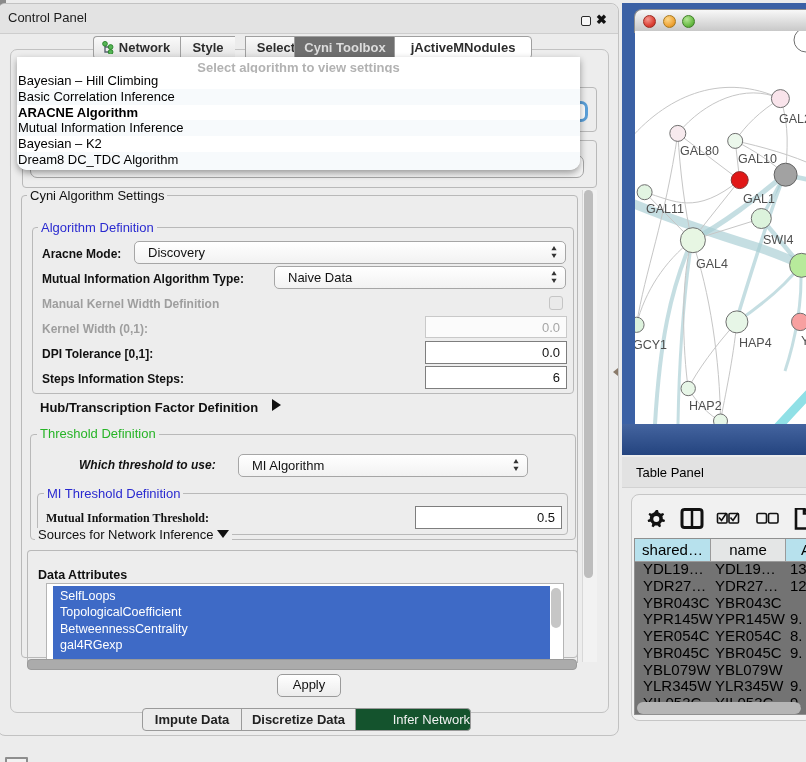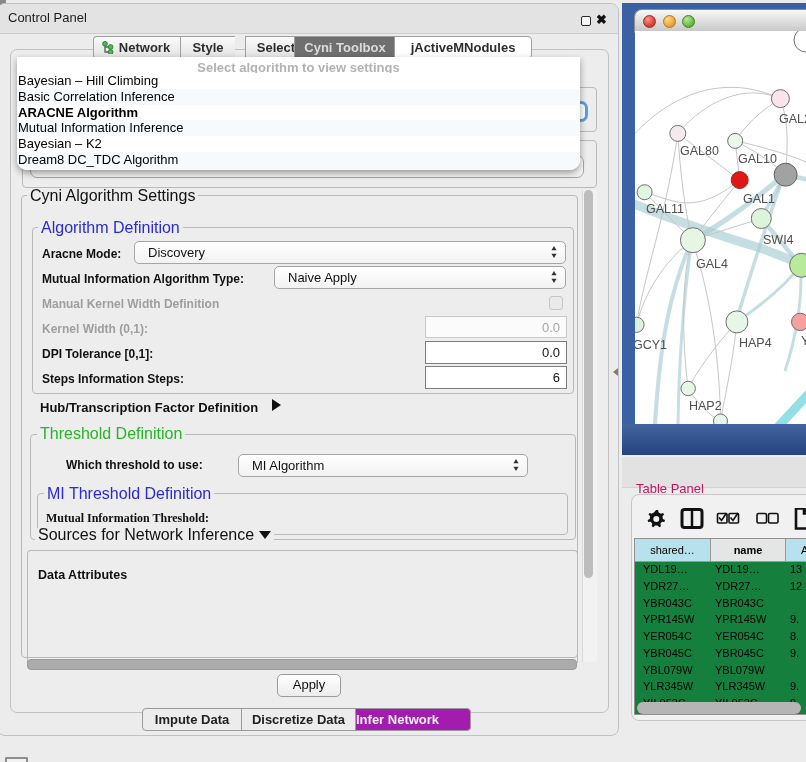--- a/index.html
+++ b/index.html
@@ -12,21 +12,21 @@
 #ltitle .txt{position:absolute;left:10px;top:6px;font-size:13px;color:#1c1c1c;}
 #minbox{left:583px;top:12px;width:8px;height:8px;border:1.5px solid #2a2a2a;border-radius:2px;background:#f7f7f7;}
 #closex{left:598px;top:8px;font-size:13px;font-weight:bold;color:#111;}
 
 .tab{top:32px;height:21px;line-height:21px;font-size:13px;font-weight:bold;color:#2c2c2c;text-align:center;background:linear-gradient(#fafafa,#e3e3e3);border-top:1px solid #9f9f9f;border-bottom:1px solid #9f9f9f;}
 .tabsep{border-left:1px solid #9f9f9f;}
 
 #panel{left:12px;top:45px;width:597px;height:662px;border:1px solid #c2c2c2;border-radius:7px;background:#ededed;}
 
 .grp{border:1px solid #b9b9b9;border-radius:4px;}
-.grplab{position:absolute;font-size:16px;background:#ededed;padding:0 3px;line-height:13px;}
+.grplab{position:absolute;font-size:13px;background:#ededed;padding:0 3px;line-height:13px;}
 .blab{font-weight:bold;font-size:12px;color:#111;}
 .glab{font-weight:bold;font-size:12px;color:#9e9e9e;}
 .combo{background:linear-gradient(#ffffff,#f2f2f2);border:1px solid #a6a6a6;border-radius:5px;font-size:13px;color:#111;}
 .combo .ct{position:absolute;left:13px;top:3px;}
 .carr{position:absolute;right:8px;top:4px;width:6px;height:12px;}
 .tf{background:#fff;border:1px solid #7e7e7e;font-size:13px;color:#111;text-align:right;}
 .tf .v{position:absolute;right:6px;top:3px;}
 </style>
 </head>
 <body>
@@ -70,21 +70,21 @@
  <div class="abs blab" style="left:44px;top:243px;">Aracne Mode:</div>
  <div class="abs combo" style="left:136px;top:237px;width:430px;height:21px;">
         <span class="ct">Discovery</span>
    <svg class="carr" viewBox="0 0 7 14">
           <path d="M3.5 0 L6.5 5 H0.5 Z" fill="#333"></path>
           <path d="M3.5 14 L6.5 9 H0.5 Z" fill="#333"></path>
         </svg>
       </div>
  <div class="abs blab" style="left:44px;top:268px;">Mutual Information Algorithm Type:</div>
  <div class="abs combo" style="left:276px;top:262px;width:290px;height:21px;">
-        <span class="ct">Naive Apply</span>
+        <span class="ct">Naive Data</span>
    <svg class="carr" viewBox="0 0 7 14">
           <path d="M3.5 0 L6.5 5 H0.5 Z" fill="#333"></path>
           <path d="M3.5 14 L6.5 9 H0.5 Z" fill="#333"></path>
         </svg>
       </div>
  <div class="abs glab" style="left:44px;top:293px;">Manual Kernel Width Definition</div>
  <div class="abs" style="left:551px;top:292px;width:12px;height:12px;background:#eaeaea;border:1px solid #c5c5c5;border-radius:3px;"></div>
  <div class="abs glab" style="left:44px;top:318px;">Kernel Width (0,1):</div>
  <div class="abs tf" style="left:427px;top:312px;width:140px;height:20px;border-color:#c9c9c9;background:#fbfbfb;">
         <span class="v" style="color:#a6a6a6;">0.0</span>
@@ -95,46 +95,54 @@
       </div>
  <div class="abs blab" style="left:44px;top:368px;">Steps Information Steps:</div>
  <div class="abs tf" style="left:427px;top:362px;width:140px;height:21px;">
         <span class="v">6</span>
       </div>
  <div class="abs blab" style="left:42px;top:396px;font-size:13px;">Hub/Transcription Factor Definition</div>
  <div class="abs" style="left:274px;top:395px;width:0;height:0;border-left:9px solid #111;border-top:6px solid transparent;border-bottom:6px solid transparent;"></div>
 
  <div class="abs grp" style="left:32px;top:430px;width:544px;height:104px;"></div>
  <div class="abs grplab" style="left:39px;top:423px;color:#27b427;">Threshold Definition</div>
- <div class="abs blab" style="left:68px;top:454px;">Which threshold to use:</div>
+ <div class="abs blab" style="left:81px;top:454px;font-style:italic;">Which threshold to use:</div>
  <div class="abs combo" style="left:240px;top:450px;width:288px;height:21px;">
         <span class="ct">MI Algorithm</span>
    <svg class="carr" viewBox="0 0 7 14">
           <path d="M3.5 0 L6.5 5 H0.5 Z" fill="#333"></path>
           <path d="M3.5 14 L6.5 9 H0.5 Z" fill="#333"></path>
         </svg>
       </div>
  <div class="abs grp" style="left:39px;top:489px;width:529px;height:40px;"></div>
  <div class="abs grplab" style="left:46px;top:483px;color:#2a2ad0;">MI Threshold Definition</div>
  <div class="abs blab" style="left:48px;top:507px;font-family:Liberation Serif, serif;">Mutual Information Threshold:</div>
+ <div class="abs tf" style="left:417px;top:502px;width:145px;height:21px;">
+        <span class="v">0.5</span>
+      </div>
 
  <div class="abs grp" style="left:29px;top:546px;width:549px;height:112px;border-bottom:none;border-bottom-left-radius:0;border-bottom-right-radius:0;"></div>
  <div class="abs grplab" style="left:37px;top:524px;color:#111;">Sources for Network Inference <span style="display:inline-block;vertical-align:1px;width:0;height:0;border-top:8px solid #111;border-left:6px solid transparent;border-right:6px solid transparent;"></span></div>
  <div class="abs blab" style="left:40px;top:564px;font-size:12.5px;">Data Attributes</div>
+ <div class="abs" style="left:48px;top:579px;width:516px;height:76px;background:#fff;border:1px solid #b5b5b5;overflow:hidden;">
+   <div style="position:absolute;left:6px;top:2px;width:497px;height:80px;background:#3e6ac6;"></div>
+   <div style="position:absolute;left:13px;top:4px;font-size:12.5px;color:#fff;line-height:16.4px;">SelfLoops<br>TopologicalCoefficient<br>BetweennessCentrality<br>gal4RGexp</div>
+   <div style="position:absolute;right:2px;top:4px;width:10px;height:40px;background:#c6c6c6;border-radius:5px;"></div>
+ </div>
 
  <div class="abs" style="left:29px;top:655px;width:548px;height:9px;background:#ababab;border-radius:4px;border:1px solid #9a9a9a;"></div>
 
  <div class="abs" style="left:584px;top:186px;width:14px;height:472px;background:#f2f2f2;border-left:1px solid #d8d8d8;"></div>
  <div class="abs" style="left:586px;top:186px;width:9px;height:388px;background:#bdbdbd;border-radius:5px;"></div>
 
  <div class="abs" style="left:279px;top:670px;width:62px;height:21px;background:linear-gradient(#ffffff,#ececec);border:1px solid #9a9a9a;border-radius:5px;text-align:center;line-height:20px;font-size:13px;color:#111;">Apply</div>
 
  <div class="abs" style="left:144px;top:704px;width:98px;height:21px;background:#ececec;border:1px solid #9a9a9a;border-radius:4px 0 0 4px;text-align:center;line-height:21px;font-size:13px;font-weight:bold;color:#222;">Impute Data</div>
  <div class="abs" style="left:243px;top:704px;width:113px;height:21px;background:#ececec;border:1px solid #9a9a9a;text-align:center;line-height:21px;font-size:13px;font-weight:bold;color:#222;">Discretize Data</div>
- <div class="abs" style="left:357px;top:704px;width:114px;height:21px;background:#a21caf;border:1px solid #9a9a9a;border-radius:0 4px 4px 0;text-align:left;line-height:21px;font-size:13px;font-weight:bold;color:#f2f2f2;">Infer Network</div>
+ <div class="abs" style="left:357px;top:704px;width:114px;height:21px;background:#14532d;border:1px solid #9a9a9a;border-radius:0 4px 4px 0;text-align:right;line-height:21px;font-size:13px;font-weight:normal;color:#f2f2f2;">Infer Network</div>
 </div>
 
 <div class="abs" id="popup" style="left:17px;top:57px;width:563px;height:113px;background:#fff;border-radius:0 0 10px 10px;box-shadow:0 3px 7px rgba(0,0,0,0.38);font-size:13px;">
   <div style="position:absolute;left:0;top:3px;width:100%;text-align:center;color:#b2b2b2;font-weight:bold;">Select algorithm to view settings</div>
   <div style="position:absolute;left:0;top:16px;width:100%;height:15.8px;background:#fff;"></div>
   <div style="position:absolute;left:0;top:31.8px;width:100%;height:15.8px;background:#f7fafc;"></div>
   <div style="position:absolute;left:0;top:47.6px;width:100%;height:15.8px;background:#fff;"></div>
   <div style="position:absolute;left:0;top:63.4px;width:100%;height:15.8px;background:#f7fafc;"></div>
   <div style="position:absolute;left:0;top:79.2px;width:100%;height:15.8px;background:#fff;"></div>
   <div style="position:absolute;left:0;top:95px;width:100%;height:18px;background:#f7fafc;border-radius:0 0 10px 10px;"></div>
@@ -218,21 +226,21 @@
     <text x="61" y="237">GAL4</text>
     <text x="-2" y="318">GCY1</text>
     <text x="104" y="316">HAP4</text>
     <text x="166" y="314">Y</text>
     <text x="54" y="379">HAP2</text>
   </g>
 </svg>
 </div>
 
 <div class="abs" style="left:622px;top:457px;width:184px;height:30px;background:#e2e2e2;border-bottom:1px solid #d2d2d2;">
-  <div style="position:absolute;left:14px;top:8px;font-size:13px;color:#be185d;margin-top:16px;">Table Panel</div>
+  <div style="position:absolute;left:14px;top:8px;font-size:13px;color:#000000;">Table Panel</div>
 </div>
 <div class="abs" style="left:631px;top:494px;width:180px;height:225px;background:#f1f1f1;border:1px solid #c6c6c6;border-radius:8px;"></div>
 
 <svg class="abs" style="left:645px;top:508px;" width="161" height="22" viewBox="0 0 161 22">
   <g fill="#111">
     <path d="M11 2 L13 2 L13.6 4.4 A7 7 0 0 1 15.8 5.7 L18.1 4.9 L19.1 6.6 L17.4 8.3 A7 7 0 0 1 17.8 10.9 L20 12 L19.4 13.9 L16.9 13.8 A7 7 0 0 1 15.3 15.8 L16 18.2 L14.3 19.2 L12.6 17.4 A7 7 0 0 1 10 17.4 L8.4 19.2 L6.6 18.2 L7.3 15.8 A7 7 0 0 1 5.7 13.8 L3.2 13.9 L2.6 12 L4.8 10.9 A7 7 0 0 1 5.2 8.3 L3.5 6.6 L4.5 4.9 L6.8 5.7 A7 7 0 0 1 9 4.4 Z"></path>
     <circle cx="11.3" cy="11" r="3" fill="#f1f1f1"></circle>
   </g>
   <g fill="none" stroke="#111">
     <rect x="37" y="1.5" width="20" height="18" rx="2.5" stroke-width="3"></rect>
@@ -240,22 +248,22 @@
     <rect x="72.5" y="5.5" width="9.5" height="9.5" rx="1" stroke-width="1.6"></rect>
     <rect x="84" y="5.5" width="9.5" height="9.5" rx="1" stroke-width="1.6"></rect>
     <path d="M74 9.5 L76.5 12.5 L81.5 5" stroke-width="1.6"></path>
     <path d="M85.5 9.5 L88 12.5 L93 5" stroke-width="1.6"></path>
     <rect x="112" y="5.5" width="9.5" height="9.5" rx="1.5" stroke-width="1.6"></rect>
     <rect x="123.5" y="5.5" width="9.5" height="9.5" rx="1.5" stroke-width="1.6"></rect>
     <path d="M151 0.5 h8 l5 5 v15 h-13 z M159 0.5 v5 h5" stroke-width="2.6"></path>
   </g>
 </svg>
 
-<div class="abs" style="left:634px;top:538px;width:172px;height:175px;background:#15803d;border:1px solid #909090;border-right:none;overflow:hidden;font-size:11px;color:#000;">
+<div class="abs" style="left:634px;top:538px;width:172px;height:175px;background:#737373;border:1px solid #909090;border-right:none;overflow:hidden;font-size:15px;color:#000;">
   <div style="position:absolute;left:0;top:0;width:75px;height:22px;background:#b7e1ed;border-right:1px solid #9a9a9a;border-bottom:1px solid #9a9a9a;text-align:center;line-height:22px;">shared…</div>
-  <div style="position:absolute;left:76px;top:0;width:74px;height:22px;background:#e4e6e6;border-right:1px solid #9a9a9a;border-bottom:1px solid #9a9a9a;text-align:center;line-height:22px;font-weight:bold;">name</div>
+  <div style="position:absolute;left:76px;top:0;width:74px;height:22px;background:#e4e6e6;border-right:1px solid #9a9a9a;border-bottom:1px solid #9a9a9a;text-align:center;line-height:22px;">name</div>
   <div style="position:absolute;left:151px;top:0;width:21px;height:22px;background:#b7e1ed;border-bottom:1px solid #9a9a9a;line-height:22px;padding-left:15px;">A</div>
   <div style="position:absolute;left:8px;top:22px;line-height:16.75px;">YDL19…<br>YDR27…<br>YBR043C<br>YPR145W<br>YER054C<br>YBR045C<br>YBL079W<br>YLR345W<br>YIL053C</div>
   <div style="position:absolute;left:80px;top:22px;line-height:16.75px;">YDL19…<br>YDR27…<br>YBR043C<br>YPR145W<br>YER054C<br>YBR045C<br>YBL079W<br>YLR345W<br>YIL053C</div>
   <div style="position:absolute;left:155px;top:22px;line-height:16.75px;">13<br>12<br><br>9.<br>8.<br>9.<br><br>9.<br>9.</div>
   <div style="position:absolute;left:2px;top:163px;width:164px;height:12px;background:#b5b5b5;border-radius:6px;"></div>
 </div>
 </div>
 
 </body></html>

